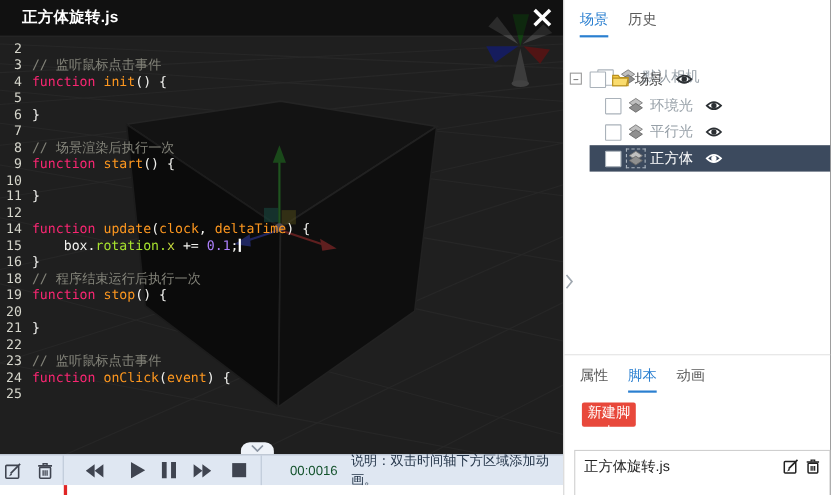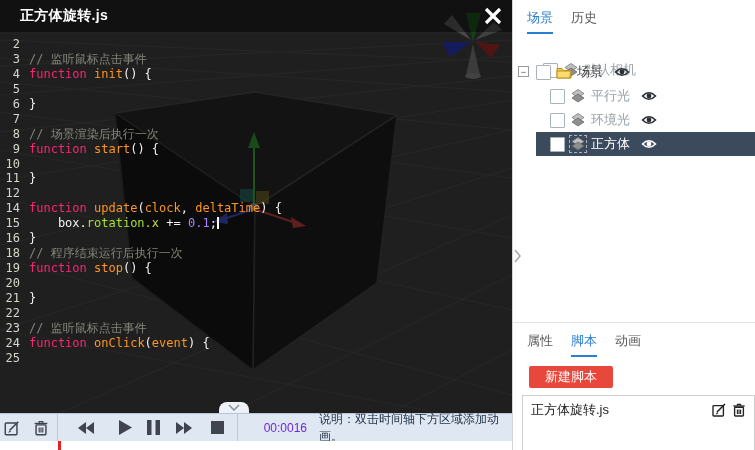--- a/index.html
+++ b/index.html
@@ -23,21 +23,21 @@
   .cursor{display:inline-block;width:2px;height:12px;background:#fff;vertical-align:-2px;}
 
   .scroll-hint{position:absolute;left:219px;top:402px;width:30px;height:11px;background:#eef2f8;
                border-radius:8px 8px 0 0;display:flex;align-items:center;justify-content:center;}
 
   
   .tlbar{position:absolute;left:0;top:413px;width:512px;height:28px;background:#dfe7f2;
          border-top:1px solid #b9c3d2;box-sizing:border-box;display:flex;align-items:center;}
   .tbtn{height:28px;display:flex;align-items:center;justify-content:center;cursor:pointer;}
   .sep{width:1px;height:28px;background:#bcc8d6;}
-  .timetext{font-size:12px;color:#6d28d9;margin-left:26px;}
+  .timetext{font-size:12px;color:#14532d;margin-left:26px;}
   .hinttext{font-size:12px;color:#25364a;margin-left:12px;}
   .tlstrip{position:absolute;left:0;top:441px;width:512px;height:9px;background:#fff;}
   .playhead{position:absolute;left:58px;top:0px;width:3px;height:9px;background:#e02525;}
 
   
   .right{position:absolute;left:512px;top:0;width:243px;height:450px;background:#fff;
          border-left:1px solid #d5d5d5;box-sizing:border-box;}
   .ptabs{display:flex;gap:18px;padding:9px 0 0 14px;}
   .ptab{font-size:13px;color:#5a5a5a;padding-bottom:5px;cursor:pointer;}
   .ptab.active{color:#2a7fd0;border-bottom:2px solid #2a7fd0;}
@@ -49,21 +49,21 @@
             background:#fff;font-size:9px;line-height:10px;text-align:center;color:#444;
             box-sizing:border-box;cursor:pointer;z-index:1;}
   .cb{width:15px;height:15px;border:1px solid #aab2ba;background:#fff;border-radius:1px;
       box-sizing:border-box;cursor:pointer;}
   .tlabel{font-size:13px;}
   .eye{margin-left:6px;display:flex;cursor:pointer;}
   .collapse-handle{position:absolute;left:0;top:244px;width:11px;height:24px;display:flex;
                    align-items:center;cursor:pointer;}
   .hr{position:absolute;left:0;top:322px;width:243px;height:1px;background:#e3e3e3;}
   .lower{position:absolute;left:0;top:323px;width:243px;}
-  .newbtn{margin:9px 0 0 16px;width:84px;height:22px;background:#e8483b;border:none;border-radius:2px;
+  .newbtn{margin:9px 0 0 16px;width:49px;height:22px;background:#e8483b;border:none;border-radius:2px;
           color:#fff;font-size:13px;font-family:"Liberation Sans",sans-serif;cursor:pointer;padding:0;}
   .slist{margin:7px 0 0 9px;width:233px;height:70px;border:1px solid #cfcfcf;box-sizing:border-box;background:#fff;}
   .sitem{display:flex;align-items:center;height:27px;padding:0 7px 0 8px;}
   .sname{font-size:13px;color:#222;flex:1;}
   .iconbtn{display:flex;align-items:center;cursor:pointer;margin-left:4px;}
 </style>
 </head>
 <body>
 
 <div class="app">
@@ -257,37 +257,37 @@
             </span>
           </div>
         </div>
         <div class="row">
           <div class="inner" style="padding-left: 37px;">
             <div class="cb"></div>
             <svg width="16" height="16" viewBox="0 0 16 16">
               <path d="M8 1.5 L14 5.5 8 9.5 2 5.5z" fill="#c0c0c0" stroke="#777" stroke-width="0.8"></path>
               <path d="M8 6 L14 10 8 14 2 10z" fill="#8f8f8f" stroke="#666" stroke-width="0.8"></path>
             </svg>
-            <span class="tlabel" style="color: rgb(151, 160, 168);">平行光</span>
+            <span class="tlabel" style="color: rgb(151, 160, 168);">环境光</span>
             <span class="eye" style="color: rgb(43, 47, 51);">
               <svg width="16" height="16" viewBox="0 0 16 16">
                 <path d="M1.5 8 Q8 1.5 14.5 8 Q8 14.5 1.5 8z" fill="none" stroke="currentColor" stroke-width="1.6"></path>
                 <circle cx="8" cy="8" r="2.4" fill="currentColor"></circle>
               </svg>
             </span>
           </div>
         </div>
         <div class="row">
           <div class="inner" style="padding-left: 37px;">
             <div class="cb"></div>
             <svg width="16" height="16" viewBox="0 0 16 16">
               <path d="M8 1.5 L14 5.5 8 9.5 2 5.5z" fill="#c0c0c0" stroke="#777" stroke-width="0.8"></path>
               <path d="M8 6 L14 10 8 14 2 10z" fill="#8f8f8f" stroke="#666" stroke-width="0.8"></path>
             </svg>
-            <span class="tlabel" style="color: rgb(151, 160, 168);">环境光</span>
+            <span class="tlabel" style="color: rgb(151, 160, 168);">平行光</span>
             <span class="eye" style="color: rgb(43, 47, 51);">
               <svg width="16" height="16" viewBox="0 0 16 16">
                 <path d="M1.5 8 Q8 1.5 14.5 8 Q8 14.5 1.5 8z" fill="none" stroke="currentColor" stroke-width="1.6"></path>
                 <circle cx="8" cy="8" r="2.4" fill="currentColor"></circle>
               </svg>
             </span>
           </div>
         </div>
         <div class="row sel">
           <div class="inner" style="padding-left: 37px;">

